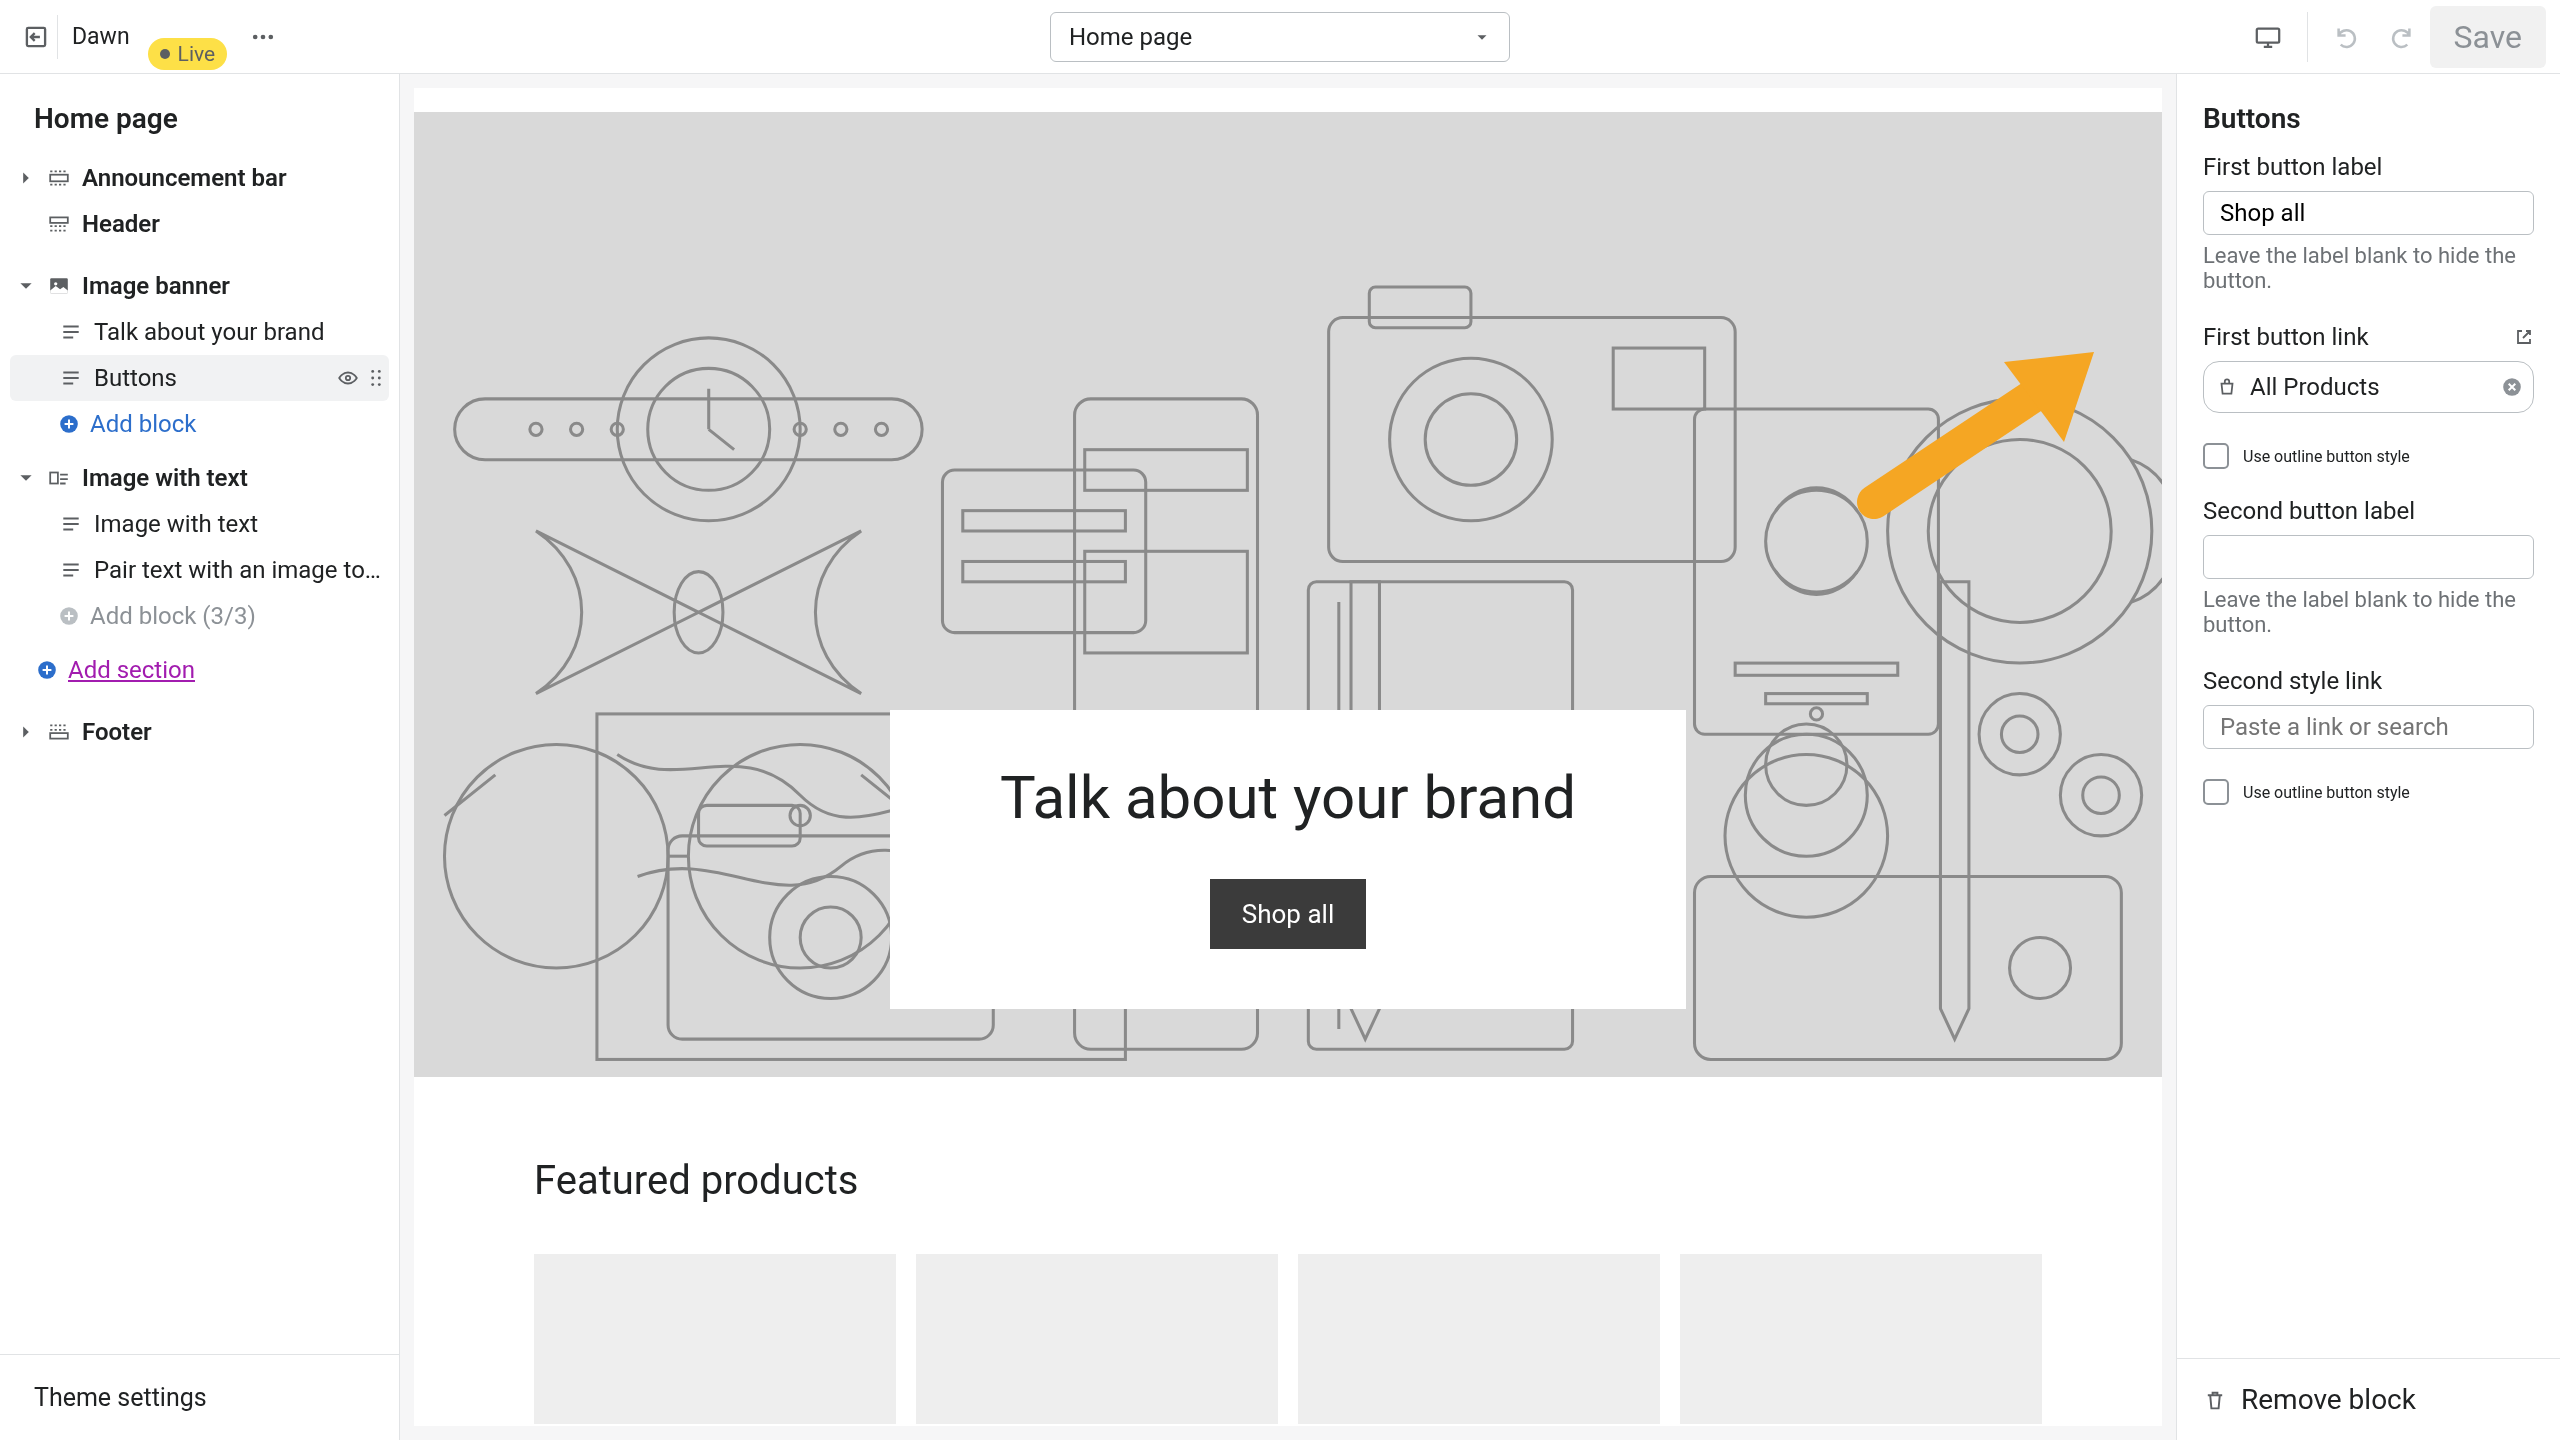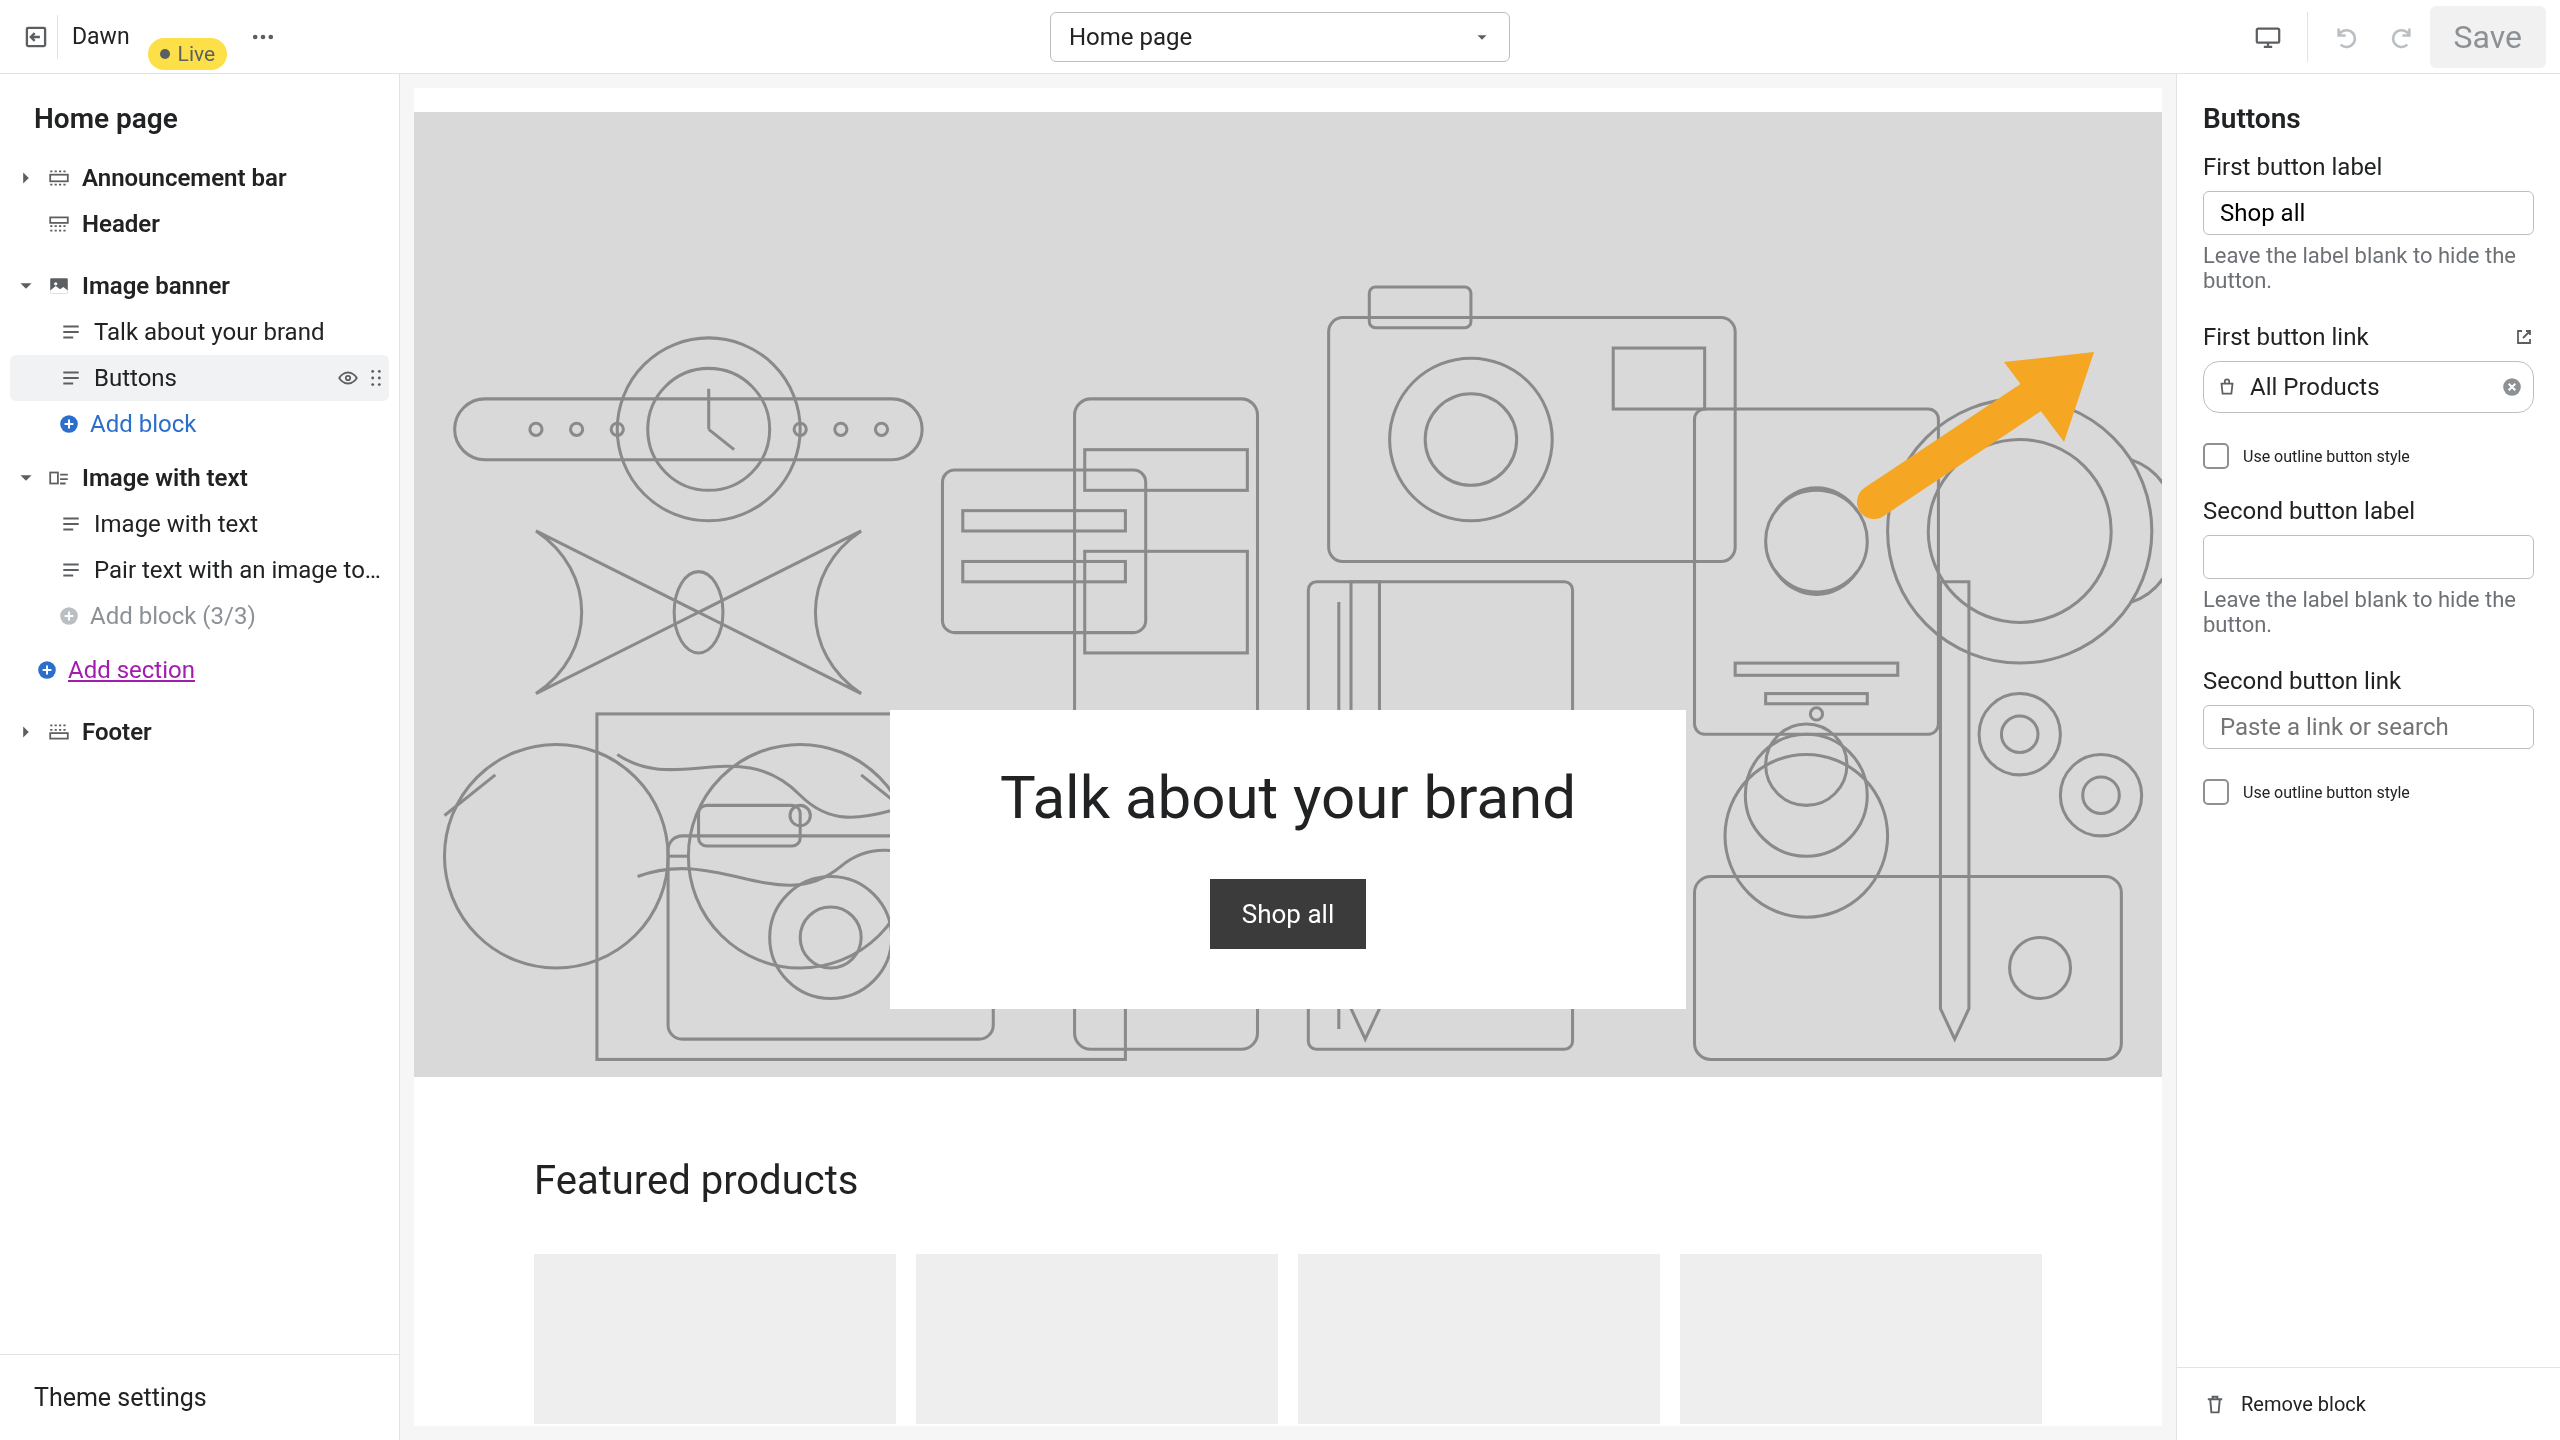--- a/index.html
+++ b/index.html
@@ -59,21 +59,21 @@
 .panel-body { flex: 1; padding: 0 26px; overflow-y: auto; }
 .field { margin-bottom: 30px; }
 .field-label { font-size: 24px; margin-bottom: 10px; display: flex; align-items: center; justify-content: space-between; }
 .field-input { width: 100%; height: 44px; border: 1px solid #babfc3; border-radius: 6px; padding: 0 16px; font-size: 24px; }
 .field-help { font-size: 22px; color: #6d7175; margin-top: 8px; }
 .link-pill { display: flex; align-items: center; width: 100%; height: 52px; border: 1px solid #babfc3; border-radius: 16px; padding: 0 10px 0 12px; font-size: 24px; gap: 12px; }
 .link-pill .txt { flex: 1; }
 .link-pill .clear { cursor: pointer; color: #5c5f62; }
 .checkbox-row { display: flex; align-items: center; gap: 14px; font-size: 16px; margin-bottom: 28px; }
 .checkbox-box { width: 26px; height: 26px; border: 2px solid #8c9196; border-radius: 5px; cursor: pointer; }
-.panel-footer { border-top: 1px solid #e1e3e5; padding: 24px 26px; display: flex; align-items: center; gap: 14px; font-size: 20px; cursor: pointer; }
+.panel-footer { border-top: 1px solid #e1e3e5; padding: 24px 26px; display: flex; align-items: center; gap: 14px; font-size: 28px; cursor: pointer; }
 
 svg { display: block; }
 </style>
 </head>
 <body>
 
 <div class="topbar">
   <div class="topbar-left">
     <div class="exit-btn">
       <svg width="26" height="26" viewBox="0 0 20 20" fill="none" stroke="#5c5f62" stroke-width="1.8">
@@ -433,21 +433,21 @@
         <span>Use outline button style</span>
       </div>
 
       <div class="field">
         <div class="field-label">Second button label</div>
         <input class="field-input" value="" style="">
         <div class="field-help">Leave the label blank to hide the button.</div>
       </div>
 
       <div class="field">
-        <div class="field-label">Second button link</div>
+        <div class="field-label">Second style link</div>
         <input class="field-input" placeholder="Paste a link or search" style="">
       </div>
 
       <div class="checkbox-row">
         <div class="checkbox-box"></div>
         <span>Use outline button style</span>
       </div>
 
     </div>
     <div class="panel-footer">

